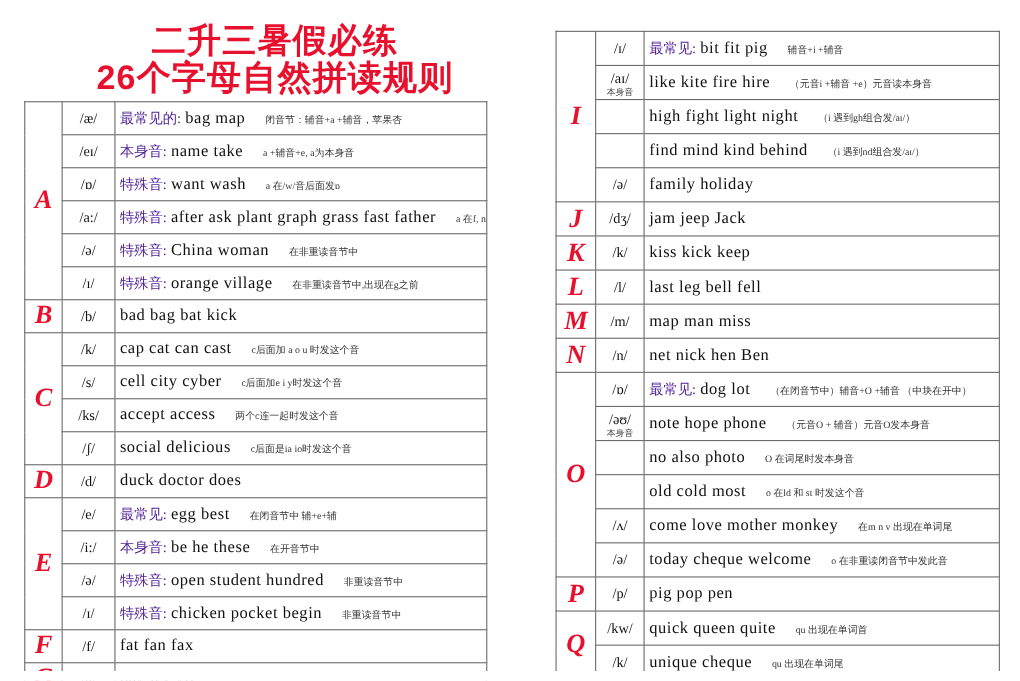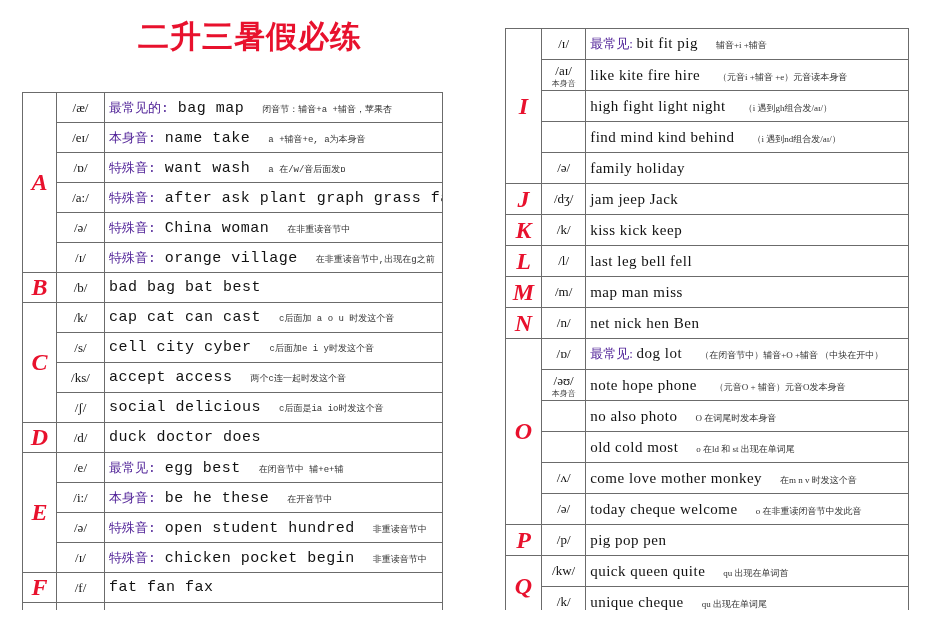--- a/index.html
+++ b/index.html
@@ -74,41 +74,42 @@
   .content .words{letter-spacing:.5px;margin-top:37px;}
   .note{
     font-size:9px;
     color:#333;
     margin-left:18px;
     letter-spacing:0;
   }
 
   
   #left-table{left:22px;top:92px;width:420px;}
-  #left-table td.content{width:338px;font-family:Liberation Mono, monospace;}
+  #left-table td.content{width:338px;}
 
   
   #right-table{left:505px;top:28px;width:404px;}
   #right-table td.content{width:322px;}
   #right-table .letter{width:36px;}
   #right-table .phon{width:44px;}
   #right-table td{height:31px;}
 
   .clip-bottom{
     position:absolute;left:0;top:610px;width:927px;height:9px;background:#fff;
     pointer-events:none;
   }
 </style>
 </head>
 <body>
 
 <div class="page">
 
   <div class="title-wrap">
     <div class="title-line">二升三暑假必练</div>
+    <div class="title-line">26个字母自然拼读规则</div>
   </div>
 
   <table class="tbl" id="left-table">
     <tbody>
         <tr>
           <td class="letter" rowspan="6">A</td>
           <td class="phon"><span>/æ/</span></td>
           <td class="content"><span class="lead">最常见的:</span> <span class="words">bag map</span><span class="note">闭音节：辅音+a +辅音，苹果杏</span></td>
         </tr>
         <tr>
@@ -127,21 +128,21 @@
           <td class="phon"><span>/ə/</span></td>
           <td class="content"><span class="lead">特殊音:</span> <span class="words">China woman</span><span class="note">在非重读音节中</span></td>
         </tr>
         <tr>
           <td class="phon"><span>/ɪ/</span></td>
           <td class="content"><span class="lead">特殊音:</span> <span class="words">orange village</span><span class="note">在非重读音节中,出现在g之前</span></td>
         </tr>
         <tr>
           <td class="letter" rowspan="1">B</td>
           <td class="phon"><span>/b/</span></td>
-          <td class="content"><span class="words">bad bag bat best</span></td>
+          <td class="content"><span class="words">bad bag bat kick</span></td>
         </tr>
         <tr>
           <td class="letter" rowspan="4">C</td>
           <td class="phon"><span>/k/</span></td>
           <td class="content"><span class="words">cap cat can cast</span><span class="note">c后面加 a o u 时发这个音</span></td>
         </tr>
         <tr>
           <td class="phon"><span>/s/</span></td>
           <td class="content"><span class="words">cell city cyber</span><span class="note">c后面加e i y时发这个音</span></td>
         </tr>
@@ -244,25 +245,25 @@
         <tr>
           <td class="phon"><span>/əʊ/</span><span class="sub">本身音</span></td>
           <td class="content"><span class="words">note hope phone</span><span class="note">（元音O + 辅音）元音O发本身音</span></td>
         </tr>
         <tr>
           <td class="phon"></td>
           <td class="content"><span class="words">no also photo</span><span class="note">O 在词尾时发本身音</span></td>
         </tr>
         <tr>
           <td class="phon"></td>
-          <td class="content"><span class="words">old cold most</span><span class="note">o 在ld 和 st 出现在单词尾</span></td>
+          <td class="content"><span class="words">old cold most</span><span class="note">o 在ld 和 st 时发这个音</span></td>
         </tr>
         <tr>
           <td class="phon"><span>/ʌ/</span></td>
-          <td class="content"><span class="words">come love mother monkey</span><span class="note">在m n v 时发这个音</span></td>
+          <td class="content"><span class="words">come love mother monkey</span><span class="note">在m n v 出现在单词尾</span></td>
         </tr>
         <tr>
           <td class="phon"><span>/ə/</span></td>
           <td class="content"><span class="words">today cheque welcome</span><span class="note">o 在非重读闭音节中发此音</span></td>
         </tr>
         <tr>
           <td class="letter" rowspan="1">P</td>
           <td class="phon"><span>/p/</span></td>
           <td class="content"><span class="words">pig pop pen</span></td>
         </tr>

